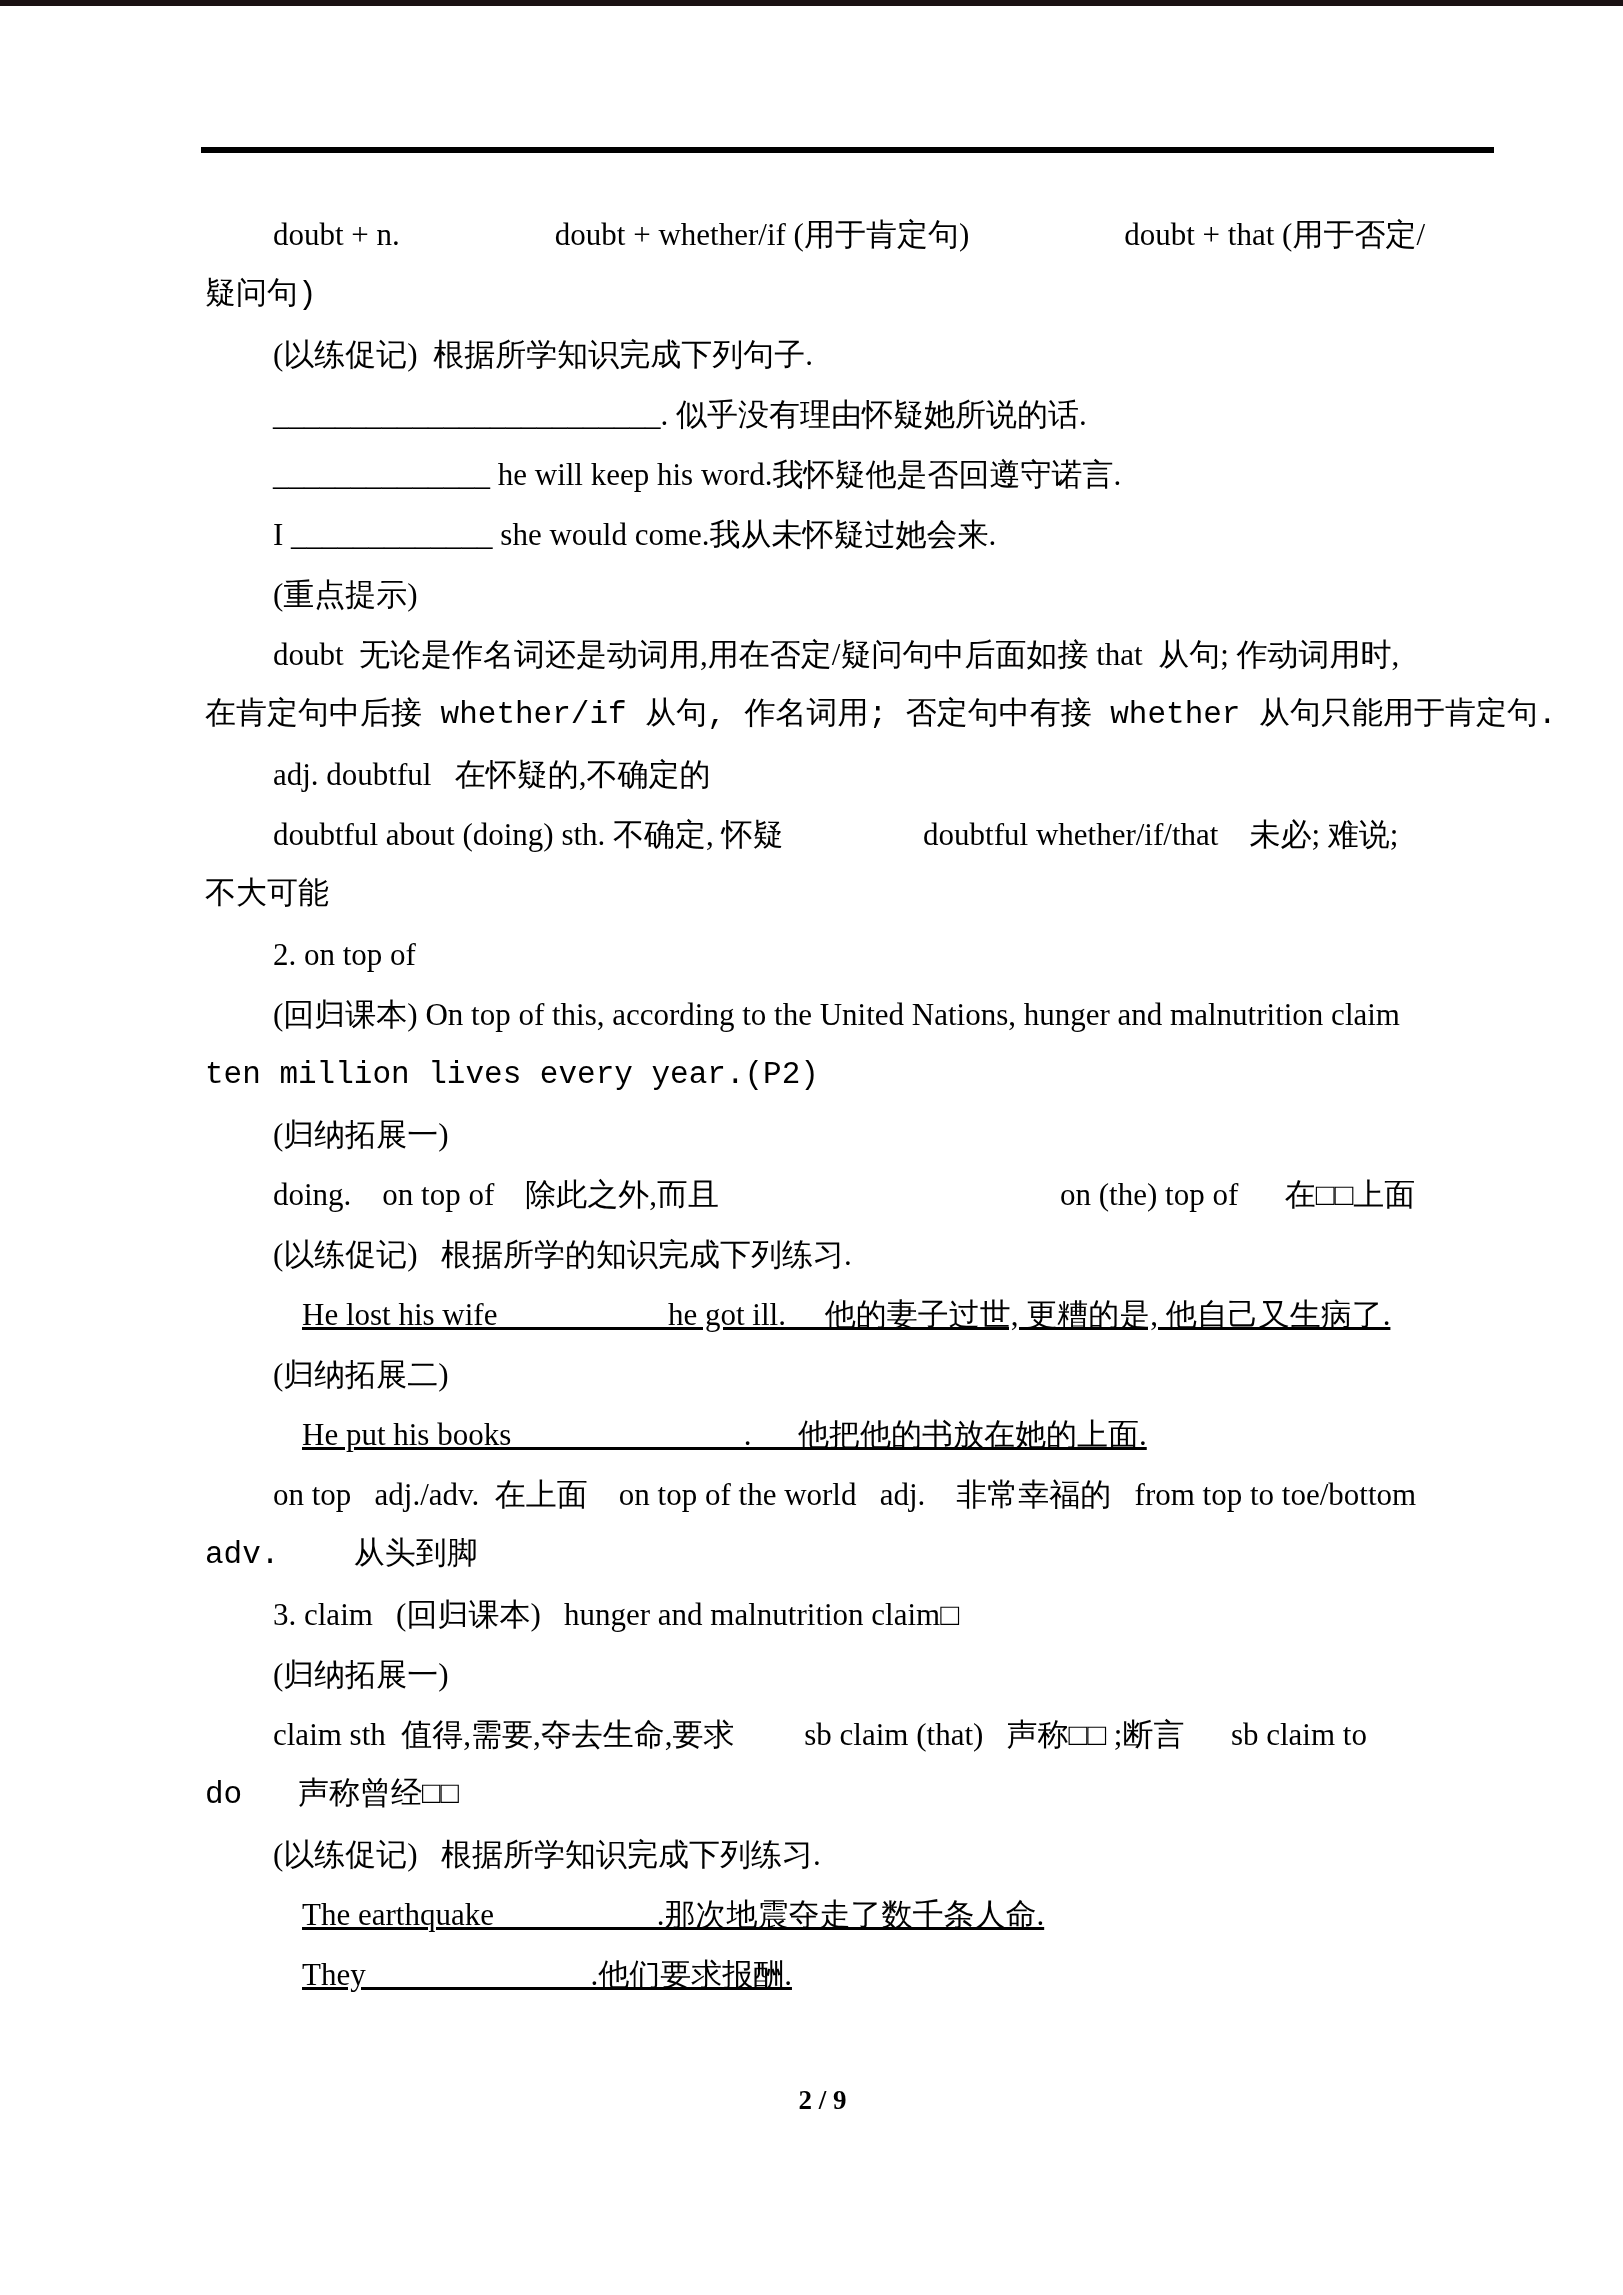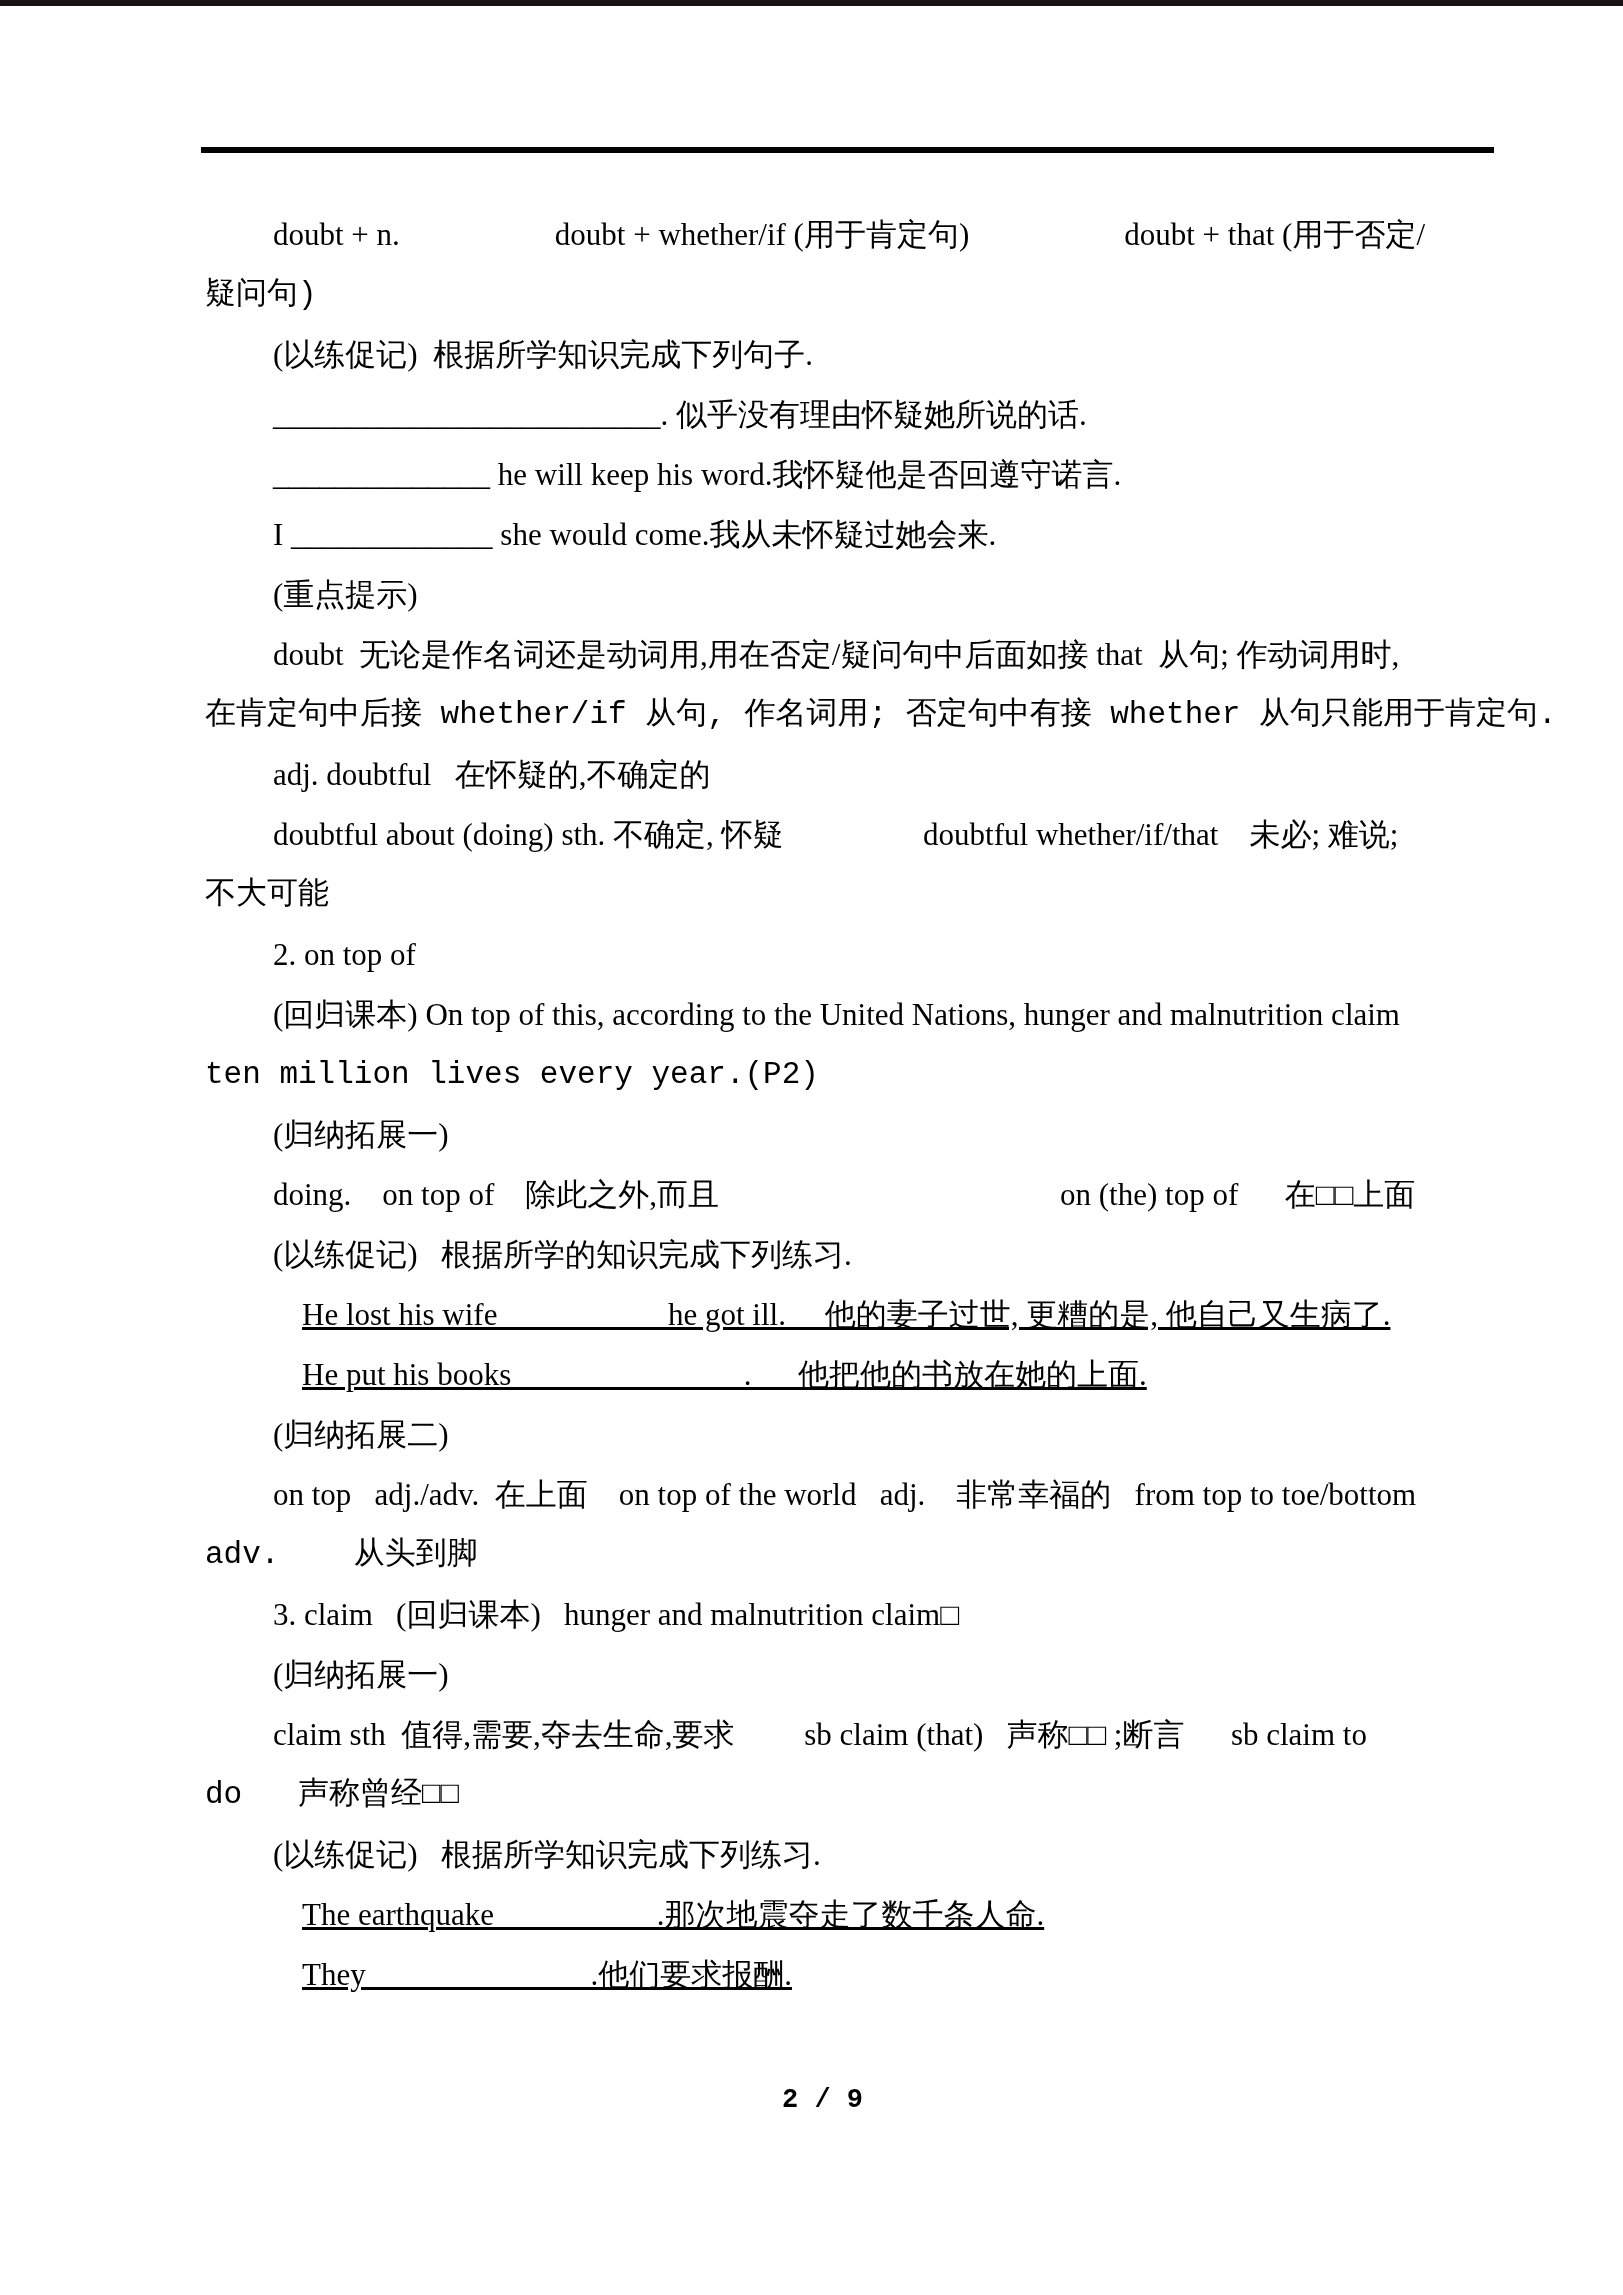--- a/index.html
+++ b/index.html
@@ -54,21 +54,21 @@
   .line.indent  { padding-left: 68px; }
   .line.example { padding-left: 97px; text-decoration: underline; }
   .footer-page-number {
     position: absolute;
     top: 2085px;
     left: 0;
     width: 1623px;
     text-align: center;
     font-size: 27px;
     font-weight: bold;
-    font-family: Liberation Mono, monospace;
+    font-family: Liberation Serif, serif;
     padding-left: 22px;
   }
 </style>
 </head>
 <body>
 
 <div>
   <div class="top-bar"></div>
   <div class="header-rule"></div>
   <div class="content">
@@ -84,22 +84,22 @@
       <div class="line indent">adj. doubtful   在怀疑的,不确定的</div>
       <div class="line indent">doubtful about (doing) sth. 不确定, 怀疑                  doubtful whether/if/that    未必; 难说;</div>
       <div class="line flush">不大可能</div>
       <div class="line indent">2. on top of</div>
       <div class="line indent">(回归课本) On top of this, according to the United Nations, hunger and malnutrition claim</div>
       <div class="line flush">ten million lives every year.(P2)</div>
       <div class="line indent">(归纳拓展一)</div>
       <div class="line indent">doing.    on top of    除此之外,而且                                            on (the) top of      在□□上面</div>
       <div class="line indent">(以练促记)   根据所学的知识完成下列练习.</div>
       <div class="line example">He lost his wife __________ he got ill.     他的妻子过世, 更糟的是, 他自己又生病了.</div>
+      <div class="line indent">(归纳拓展二)</div>
       <div class="line example">He put his books_______________.      他把他的书放在她的上面.</div>
-      <div class="line indent">(归纳拓展二)</div>
       <div class="line indent">on top   adj./adv.  在上面    on top of the world   adj.    非常幸福的   from top to toe/bottom</div>
       <div class="line flush">adv.    从头到脚</div>
       <div class="line indent">3. claim   (回归课本)   hunger and malnutrition claim□</div>
       <div class="line indent">(归纳拓展一)</div>
       <div class="line indent">claim sth  值得,需要,夺去生命,要求         sb claim (that)   声称□□ ;断言      sb claim to</div>
       <div class="line flush">do   声称曾经□□</div>
       <div class="line indent">(以练促记)   根据所学知识完成下列练习.</div>
       <div class="line example">The earthquake __________.那次地震夺走了数千条人命.</div>
       <div class="line example">They ______________.他们要求报酬.</div>
     </div>

